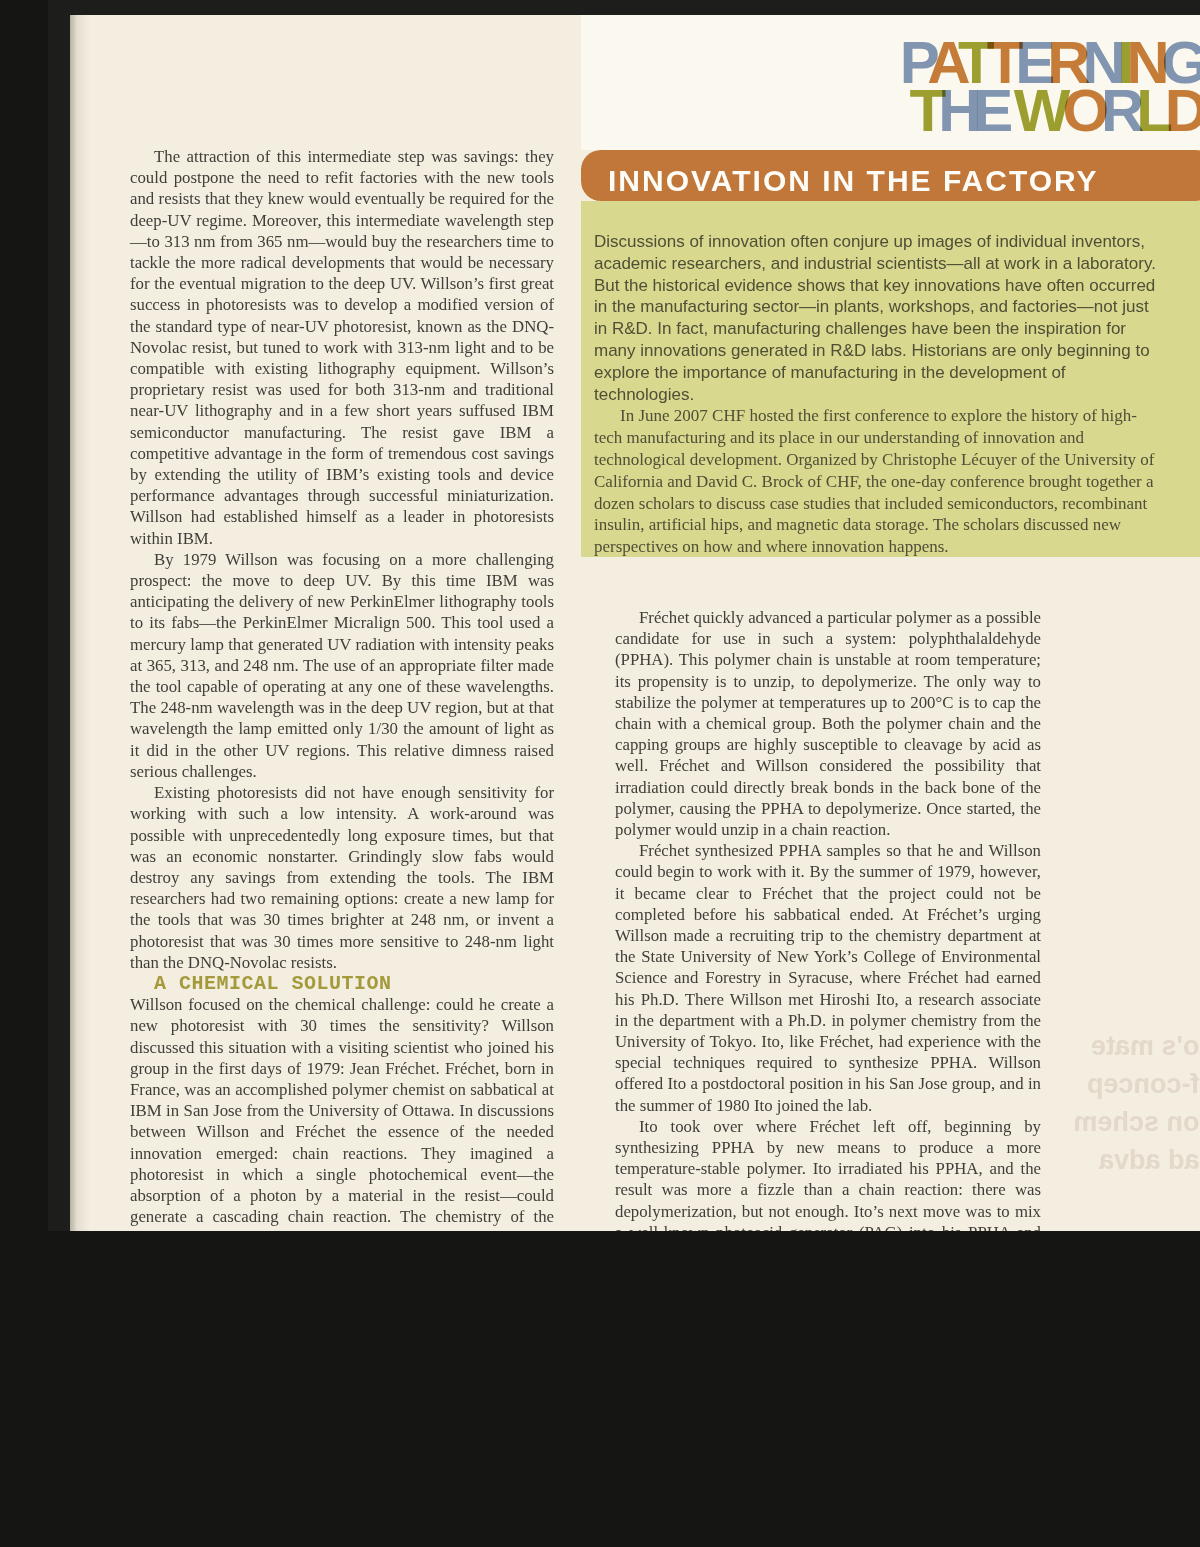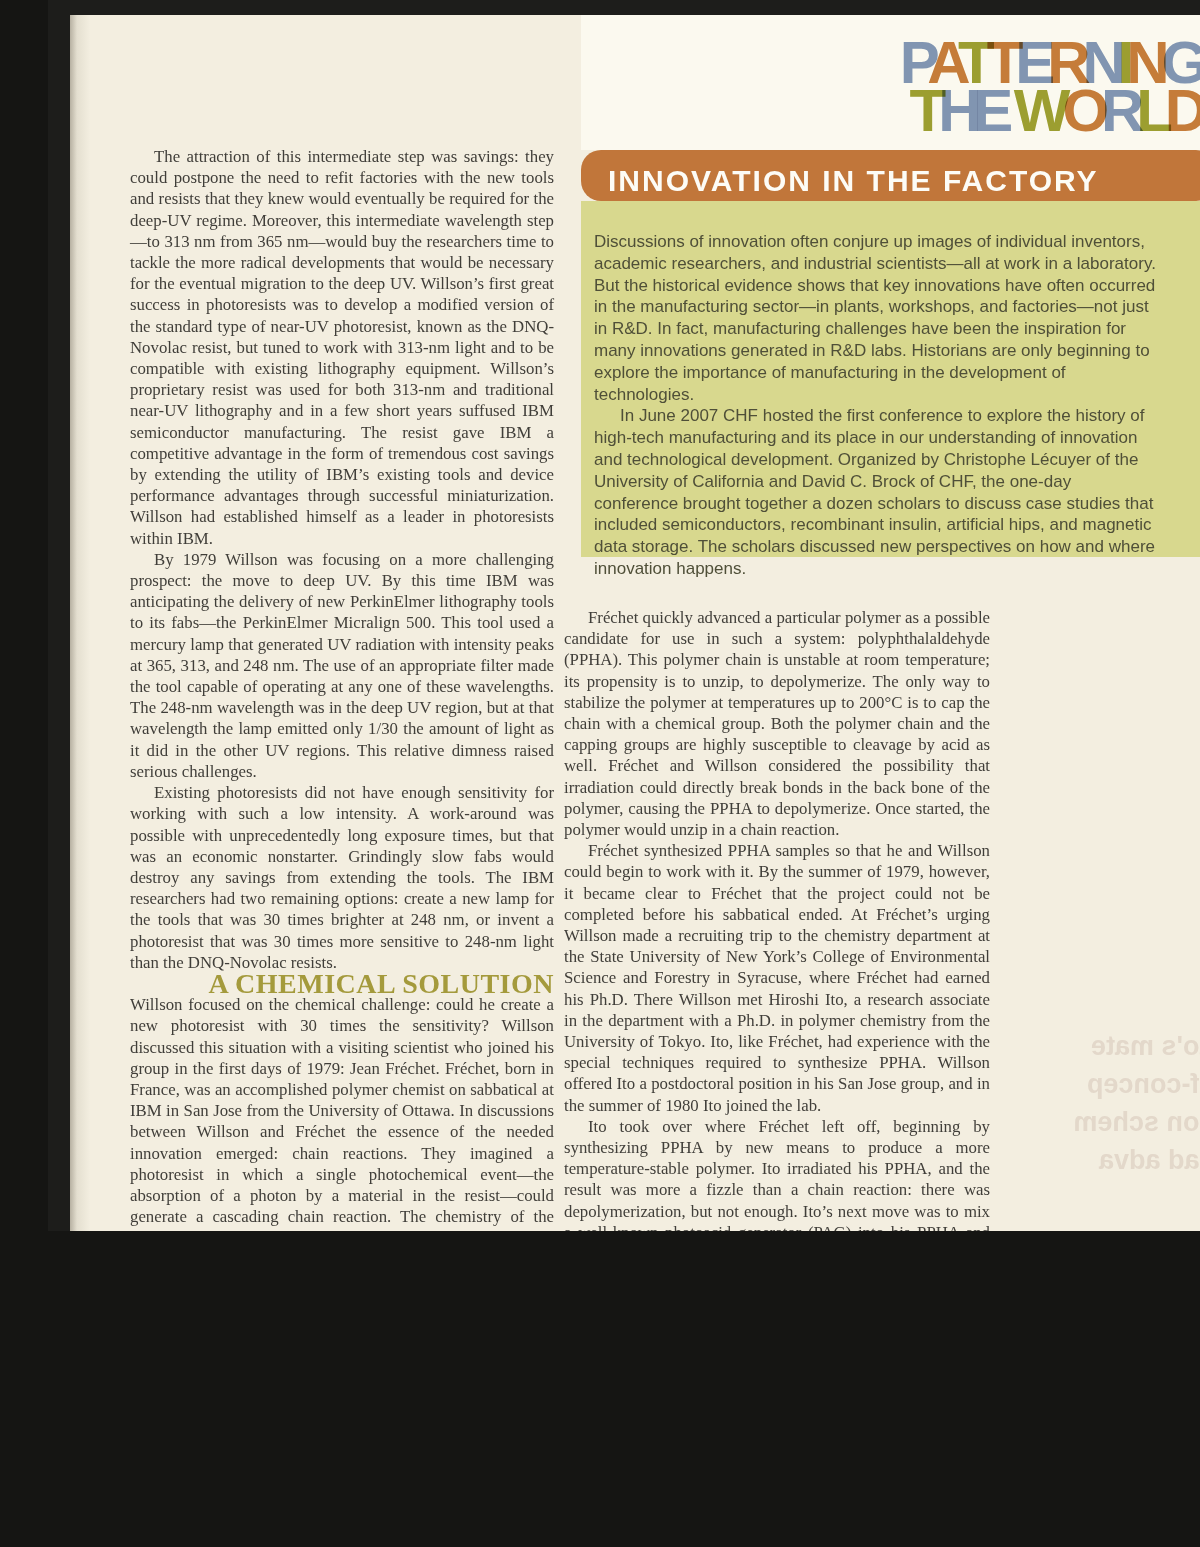--- a/index.html
+++ b/index.html
@@ -21,32 +21,32 @@
   .feature-header{position:absolute;left:511px;top:135px;right:6px;height:51px;background:#c1763a;
         display:flex;align-items:flex-end;padding:0 0 3px 27px;box-sizing:border-box;border-radius:20px;}
   .feature-title{color:#fdfcf6;font-family:"Liberation Sans","DejaVu Sans",sans-serif;
         font-weight:bold;font-size:30px;letter-spacing:2px;white-space:nowrap;}
 
   .feature-box{position:absolute;left:511px;top:186px;right:6px;height:356px;background:#d8d88e;
         box-sizing:border-box;padding:30px 60px 0 13px;
         font-family:"Liberation Sans","DejaVu Sans",sans-serif;
         font-size:17px;line-height:21.8px;color:#4f4f38;}
   .feature-box p{margin:0;}
-  .feature-box p.indent{text-indent:26px;}
+  .feature-box p.indent{text-indent:26px;font-family:Liberation Serif, serif;}
 
   .col{position:absolute;font-size:16.8px;line-height:21.2px;color:#403e39;
        text-align:justify;}
   .col p{margin:0;text-indent:24px;}
   .col p.noindent{text-indent:0;}
   .left-col{left:60px;top:131px;width:424px;}
-  .right-col{left:494px;top:592px;width:426px;}
+  .right-col{left:545px;top:592px;width:426px;}
 
-  .section-heading{font-family:Liberation Serif, serif;
-       font-weight:bold;font-size:28px;letter-spacing:.5px;color:#a49a3c;
-       margin:24px 0 12px 0;text-indent:0;text-align:right;}
+  .section-heading{font-family:Liberation Mono, monospace;
+       font-weight:bold;font-size:20px;letter-spacing:.5px;color:#a49a3c;
+       margin:24px 0 12px 0;text-indent:0;text-align:left;}
 
   .ghost-text{position:absolute;right:6px;top:1012px;width:214px;
        font-family:"Liberation Sans","DejaVu Sans",sans-serif;font-weight:bold;
        font-size:27px;line-height:38px;color:rgba(150,108,96,0.17);
        transform:scaleX(-1);text-align:left;white-space:nowrap;overflow:hidden;}
 
   .footer{position:absolute;right:64px;top:1449px;display:flex;align-items:baseline;
        font-family:Liberation Serif, serif;color:#3c3b36;flex-direction:column;}
   .journal-name{font-weight:bold;font-size:15px;letter-spacing:1.6px;}
   .issue-label{font-size:14.5px;margin-left:7px;color:#4a4944;text-align:right;}

